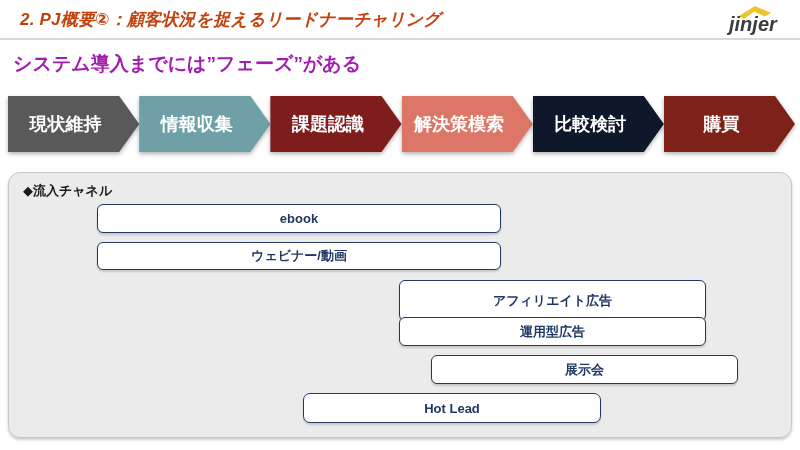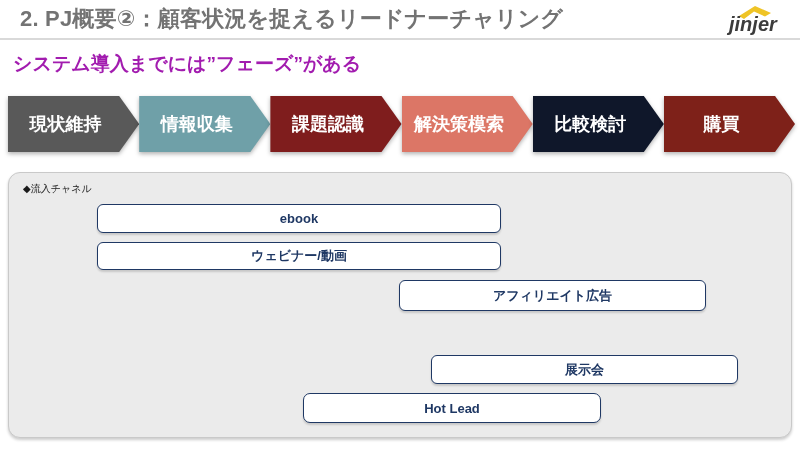--- a/index.html
+++ b/index.html
@@ -11,22 +11,22 @@
   }
 
   
   #header {
     position:absolute; top:0; left:0; width:800px; height:40px;
     border-bottom:2px solid #D9D9D9;
     display:flex; align-items:center; justify-content:space-between;
     box-sizing:border-box; padding:0 14px 0 20px;
   }
   #slide-title {
-    font-size:22px; font-weight:bold; color:#737373;
-    letter-spacing:0.2px; white-space:nowrap;
+    font-size:17px; font-weight:bold; color:#c2410c;
+    letter-spacing:0.2px; white-space:nowrap;font-style:italic;
   }
   #logo { width:66px; height:32px; flex:0 0 auto; }
 
   
   #subtitle {
     position:absolute; left:13px; top:51px;
     font-size:19px; font-weight:bold; color:#a21caf;
     white-space:nowrap;
     text-align:center;
   }
@@ -47,33 +47,33 @@
 
   
   #panel {
     position:absolute; left:8px; top:172px; width:784px; height:266px;
     background:#EBEBEB; border:1px solid #C9C9C9; border-radius:12px;
     box-shadow:0 2px 3px rgba(0,0,0,0.20);
     box-sizing:border-box;
   }
   #panel-label {
     position:absolute; left:14px; top:9px;
-    font-size:10px; font-weight:normal; color:#1A1A1A; white-space:nowrap;
+    font-size:13px; font-weight:bold; color:#1A1A1A; white-space:nowrap;
   }
   .channel {
     position:absolute; background:#ffffff;
     border:1.5px solid #1F3864; border-radius:6px;
     display:flex; align-items:center; justify-content:center;
     font-size:13px; font-weight:bold; color:#1F3864;
     box-shadow:0 2px 2px rgba(0,0,0,0.15);
     box-sizing:border-box; white-space:nowrap;
   }
   .ch-0 { left:88px;  top:31px;  width:404px; height:29px; }
   .ch-1 { left:88px;  top:69px;  width:404px; height:28px; }
-  .ch-2 { left:390px; top:107px; width:307px; height:31px; }
+  .ch-2 { left:390px; top:107px; width:307px; height:41px; }
   .ch-3 { left:390px; top:144px; width:307px; height:29px; }
   .ch-4 { left:390px; top:182px; width:307px; height:29px;margin-left:32px; }
   .ch-5 { left:294px; top:220px; width:298px; height:30px;border-radius:7px; }
 </style>
 </head>
 <body>
 
 <div id="header">
   <div id="slide-title">2. PJ概要②：顧客状況を捉えるリードナーチャリング</div>
   <svg id="logo" viewBox="0 0 66 32" aria-hidden="true">
@@ -103,15 +103,16 @@
   <div class="chev-wrap">
     <div class="chev" style="background-color: rgb(126, 33, 25);">購買</div>
   </div>
 </div>
 
 <div id="panel">
   <div id="panel-label">◆流入チャネル</div>
   <div class="channel ch-0">ebook</div>
   <div class="channel ch-1">ウェビナー/動画</div>
   <div class="channel ch-2">アフィリエイト広告</div>
+  <div class="channel ch-3">運用型広告</div>
   <div class="channel ch-4">展示会</div>
   <div class="channel ch-5">Hot Lead</div>
 </div>
 
 </body></html>

